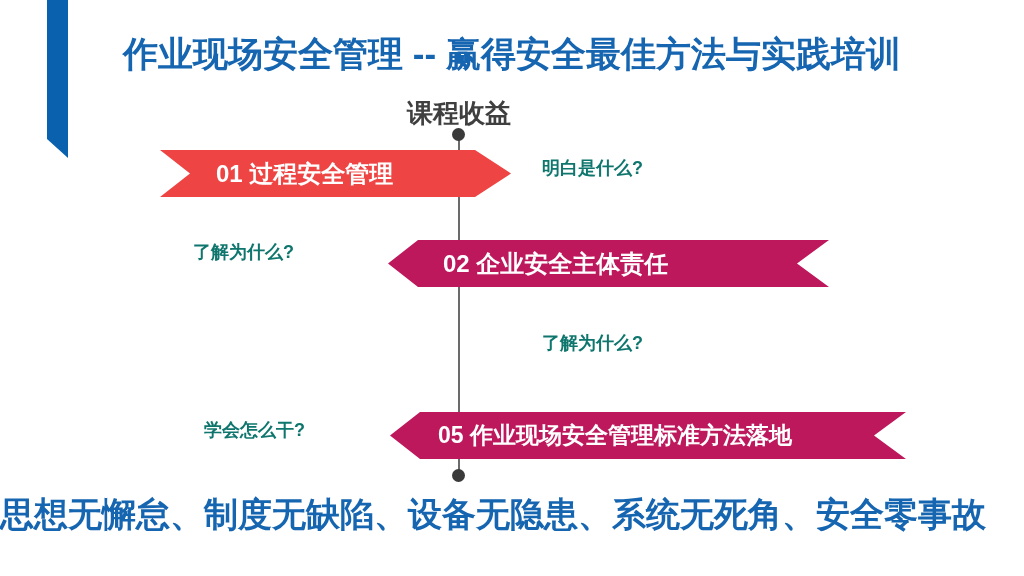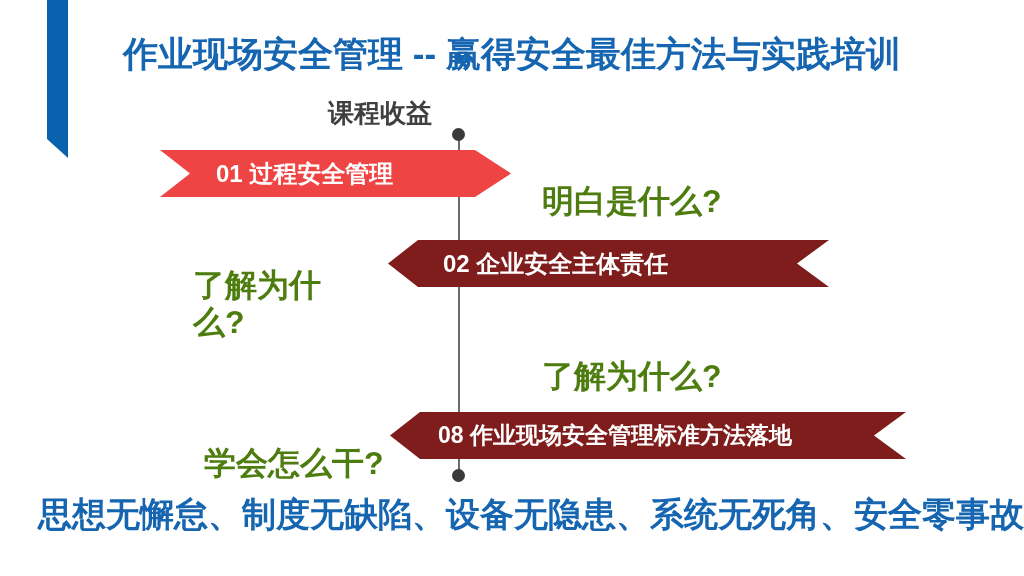--- a/index.html
+++ b/index.html
@@ -49,20 +49,21 @@
     color: #1565b0;
     font-weight: bold;
   }
 
   
   .subtitle {
     position: absolute;
     left: 328px;
     top: 96px;
     width: 262px;
+    text-align: center;
     font-size: 26px;
     font-weight: bold;
     color: #3f3f3f;
     white-space: nowrap;
   }
 
   
   .spine-line {
     position: absolute;
     left: 458px;
@@ -90,21 +91,21 @@
     align-items: center;
     box-sizing: border-box;
   }
   .arrow-right {
     background: #ef4444;
     -webkit-clip-path: polygon(0 0, calc(100% - 36px) 0, 100% 50%, calc(100% - 36px) 100%, 0 100%, 30px 50%);
     clip-path: polygon(0 0, calc(100% - 36px) 0, 100% 50%, calc(100% - 36px) 100%, 0 100%, 30px 50%);
     justify-content: flex-start;
   }
   .arrow-left {
-    background: #7f1d1d;
+    background: #be185d;
     -webkit-clip-path: polygon(30px 0, 100% 0, calc(100% - 32px) 50%, 100% 100%, 30px 100%, 0 50%);
     clip-path: polygon(30px 0, 100% 0, calc(100% - 32px) 50%, 100% 100%, 30px 100%, 0 50%);
     justify-content: flex-start;
   }
   .arrow-label {
     color: #ffffff;
     font-size: 24px;
     font-weight: bold;
     white-space: nowrap;
   }
@@ -116,38 +117,37 @@
   #arrow-2 { left: 388px; top: 240px; width: 441px; }
   #arrow-3 { left: 128px; top: 325px; width: 401px; }
   #arrow-4 { left: 390px; top: 412px; width: 516px; }
 
   #arrow-3 .arrow-label { padding-left: 45px; font-size: 23px; }
   #arrow-4 .arrow-label { padding-left: 48px; font-size: 23px; }
 
   
   .caption {
     position: absolute;
-    font-size: 32px;
+    font-size: 18px;
     font-weight: bold;
-    color: #4d7c0f;
+    color: #0f766e;
     line-height: 1.15;
-    margin-top: 25px;
   }
   #caption-1 { left: 542px; top: 158px; width: 300px; text-align: left; }
   #caption-2 { left: 193px; top: 242px; width: 170px; text-align: left; }
   #caption-3 { left: 542px; top: 333px; width: 300px; text-align: left; }
   #caption-4 { left: 204px; top: 420px; width: 200px; text-align: left; }
 
   
   .slogan {
     position: absolute;
     left: 0;
     top: 492px;
     width: 1024px;
-    text-align: right;
+    text-align: left;
     font-size: 34px;
     font-weight: bold;
     color: #1565b0;
     white-space: nowrap;
   }
 </style>
 </head>
 <body>
 
 <div id="slide">
@@ -168,19 +168,19 @@
   <div id="caption-1" class="caption">明白是什么?</div>
 
   <div id="arrow-2" class="arrow arrow-left">
     <span class="arrow-label">02   企业安全主体责任</span>
   </div>
   <div id="caption-2" class="caption">了解为什么?</div>
 
   <div id="caption-3" class="caption">了解为什么?</div>
 
   <div id="arrow-4" class="arrow arrow-left">
-    <span class="arrow-label">08 作业现场安全管理标准方法落地</span>
+    <span class="arrow-label">05 作业现场安全管理标准方法落地</span>
   </div>
   <div id="caption-4" class="caption">学会怎么干?</div>
 
   <div class="slogan">思想无懈怠、制度无缺陷、设备无隐患、系统无死角、安全零事故</div>
 
 </div>
 
 </body></html>

